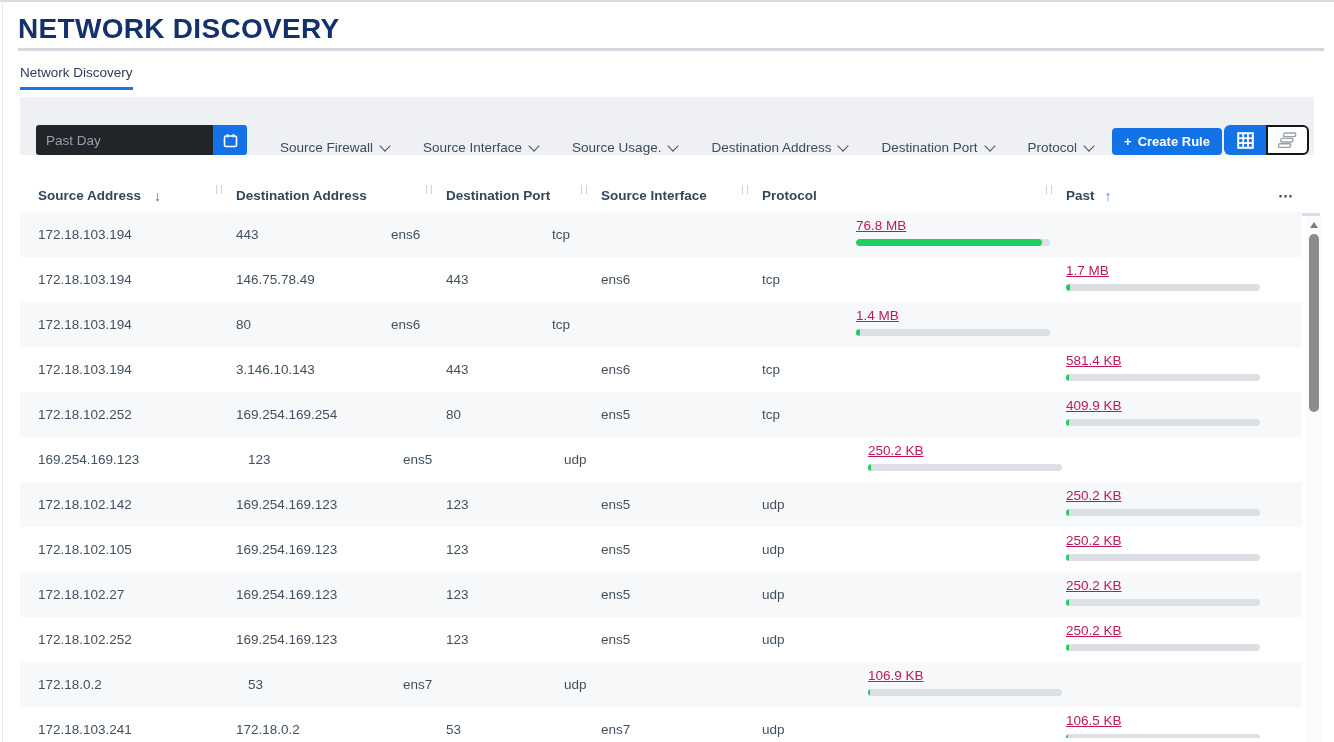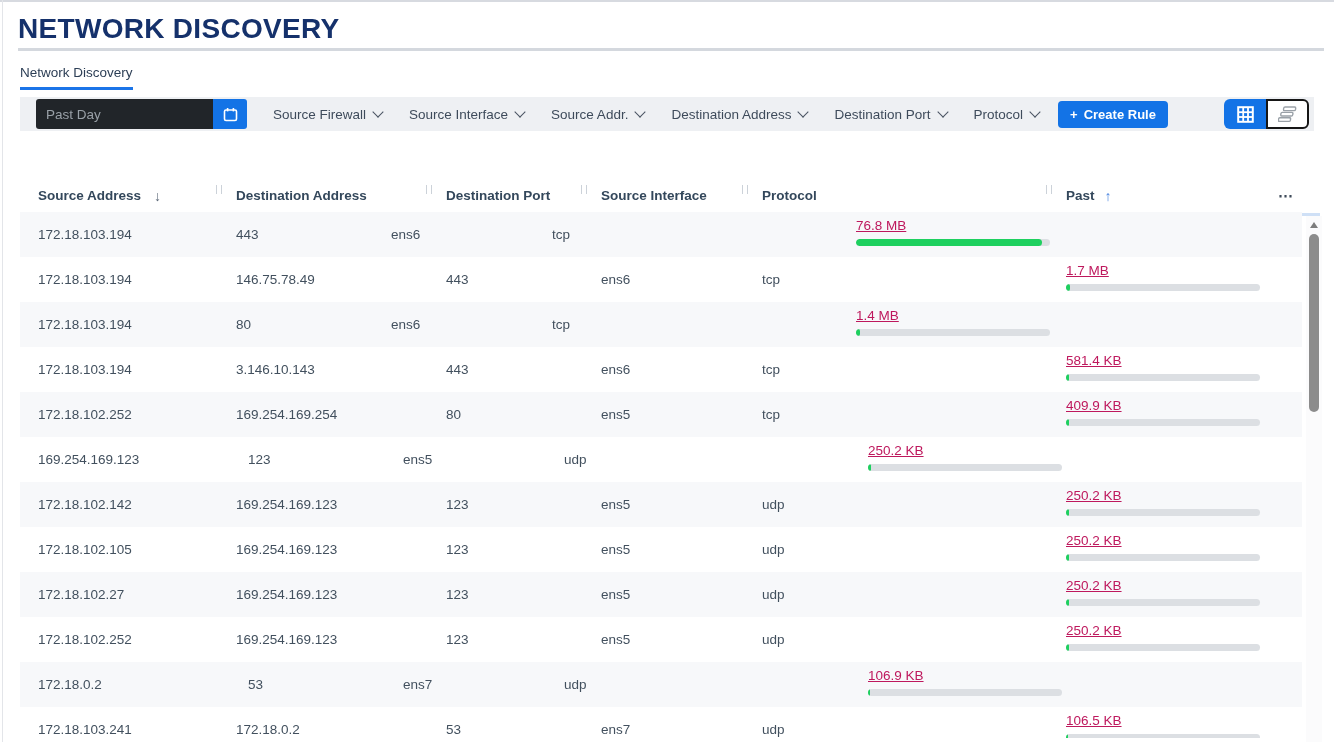--- a/index.html
+++ b/index.html
@@ -13,29 +13,29 @@
   
   .page-title{position:absolute;left:18px;top:13px;margin:0;font-size:28px;font-weight:bold;
     color:#15316b;letter-spacing:.3px;white-space:nowrap;}
   .title-rule{position:absolute;left:18px;top:48px;width:1306px;height:3px;background:#d4d8de;}
 
   
   .tab{position:absolute;left:20px;top:65px;font-size:13.5px;color:#2c3e55;cursor:pointer;}
   .tab-underline{position:absolute;left:20px;top:87px;width:113px;height:3px;background:#1b74e8;}
 
   
-  .filterbar{position:absolute;left:20px;top:97px;width:1294px;height:34px;background:#eef0f3;
-    display:flex;align-items:center;padding:0 5px 0 16px;box-sizing:border-box;}
+  .filterbar{position:absolute;left:20px;top:97px;width:1294px;height:58px;background:#eef0f3;
+    display:flex;align-items:flex-end;padding:0 5px 0 16px;box-sizing:border-box;}
   .date-group{display:flex;height:30px;flex:none;}
   .date-input{width:157px;background:#212529;color:#99a0a7;font-size:13.5px;border:none;
     border-radius:3px 0 0 3px;padding:0 10px;outline:none;font-family:"Liberation Sans",sans-serif;}
   .cal-btn{width:34px;background:#1373e6;border:none;border-radius:0 3px 3px 0;cursor:pointer;
     display:flex;align-items:center;justify-content:center;padding:0;}
   .dropdowns{display:flex;gap:27px;margin-left:26px;align-items:center;}
-  .dd{font-size:13.5px;color:#3e4b5b;display:flex;align-items:center;gap:8px;cursor:pointer;white-space:nowrap;}
+  .dd{font-size:13.5px;color:#3e4b5b;display:flex;align-items:center;gap:8px;cursor:pointer;white-space:nowrap;margin-left:7px;}
   .chev{width:7px;height:7px;border-right:1.7px solid #485361;border-bottom:1.7px solid #485361;
     transform:rotate(45deg);margin-top:-4px;}
   .create-btn{margin-left:19px;background:#1373e6;color:#fff;font-size:13px;font-weight:bold;border:none;
     border-radius:4px;padding:6px 12px;cursor:pointer;display:flex;gap:6px;align-items:center;
     font-family:"Liberation Sans",sans-serif;white-space:nowrap;}
   .view-toggle{margin-left:auto;display:flex;height:30px;flex:none;}
   .vt-left{width:42px;background:#1373e6;border:none;border-radius:6px 0 0 6px;cursor:pointer;
     display:flex;align-items:center;justify-content:center;padding:0;}
   .vt-right{width:43px;background:#fff;border:2px solid #161616;border-radius:0 6px 6px 0;cursor:pointer;
     box-sizing:border-box;display:flex;align-items:center;justify-content:center;padding:0;}
@@ -102,21 +102,21 @@
     <span class="dd-label">Source Firewall</span>
     <span class="chev"></span>
   </div>
 
   <div class="dd">
     <span class="dd-label">Source Interface</span>
     <span class="chev"></span>
   </div>
 
   <div class="dd">
-    <span class="dd-label">Source Addr.</span>
+    <span class="dd-label">Source Usage.</span>
     <span class="chev"></span>
   </div>
 
   <div class="dd">
     <span class="dd-label">Destination Address</span>
     <span class="chev"></span>
   </div>
 
   <div class="dd">
     <span class="dd-label">Destination Port</span>

